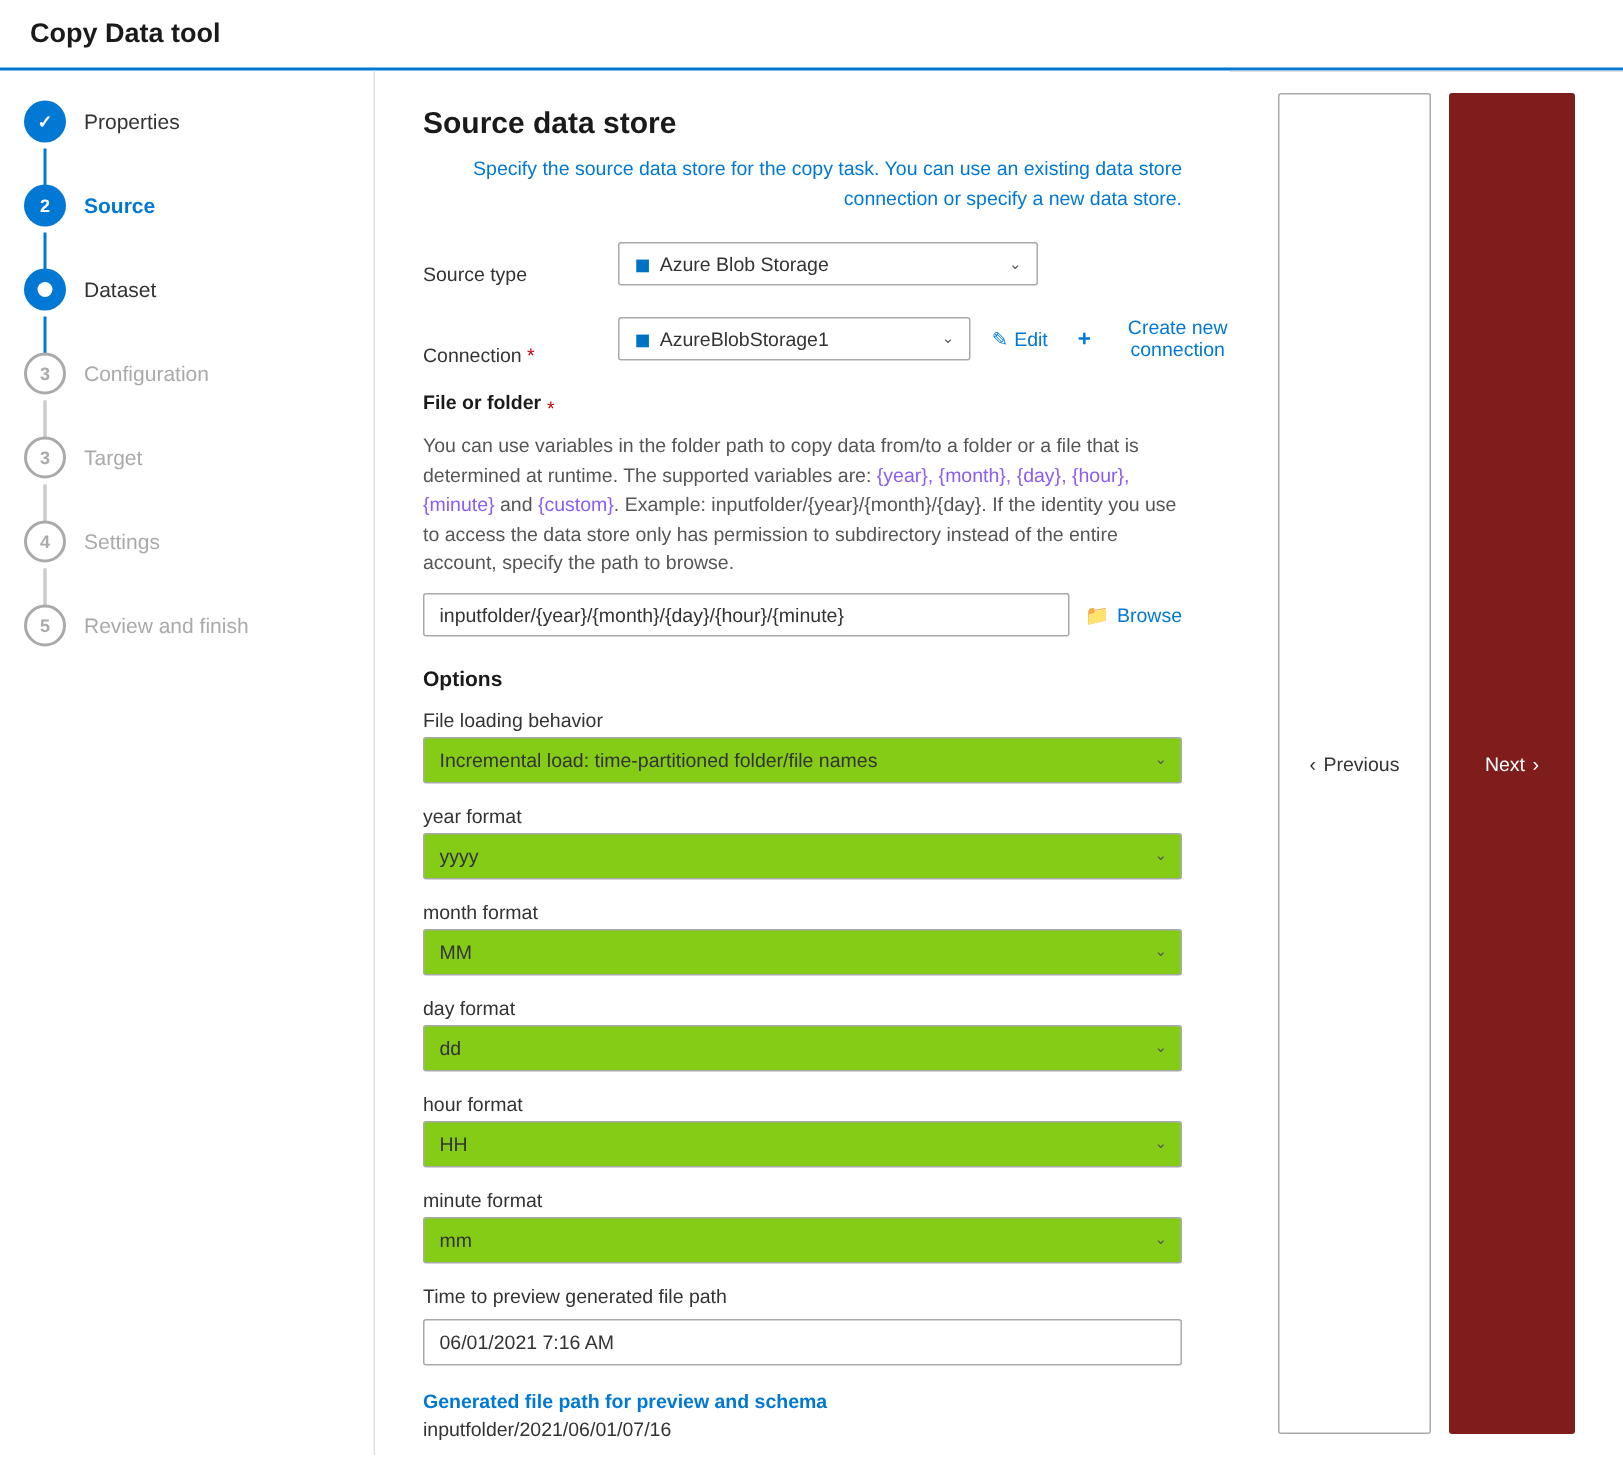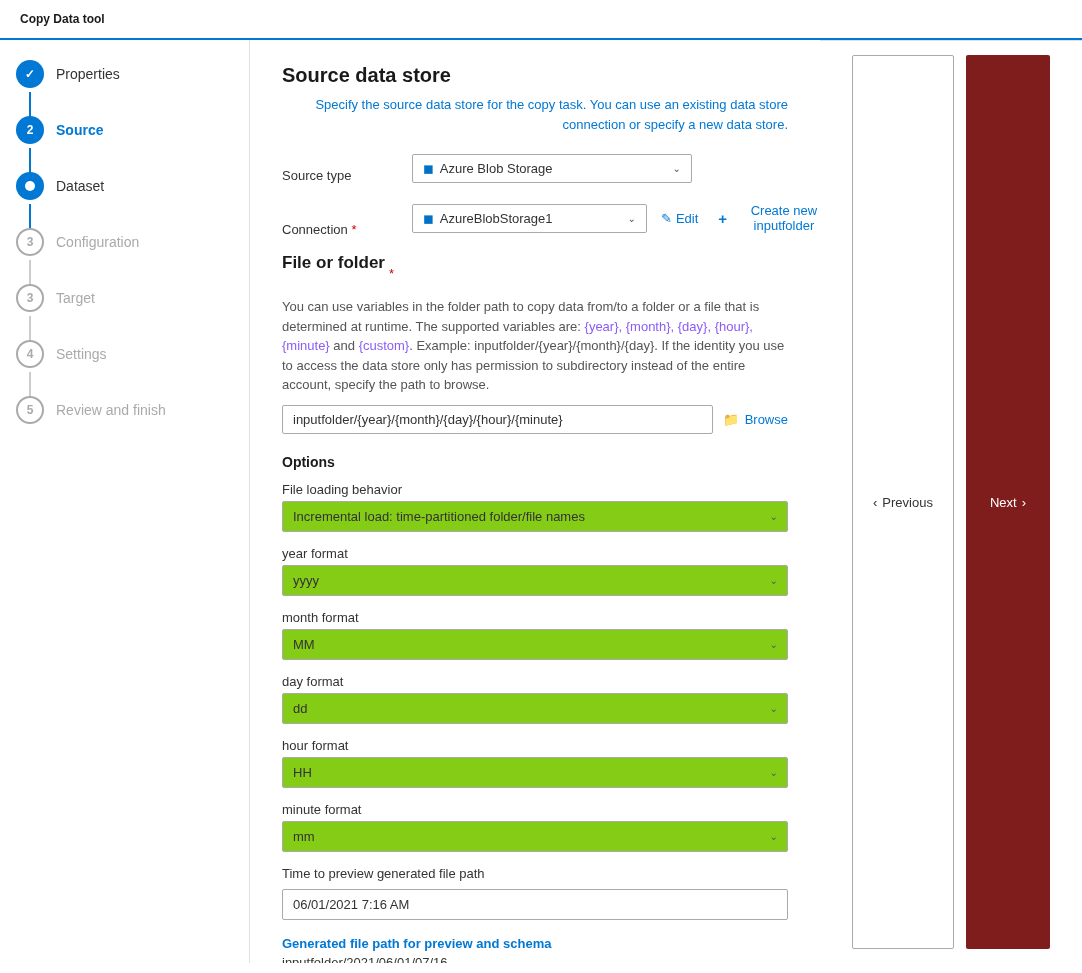--- a/index.html
+++ b/index.html
@@ -139,24 +139,24 @@
       gap: 4px;
       color: #0078d4;
       background: none;
       border: none;
       cursor: pointer;
       font-size: 13px;
       padding: 4px 6px;
     }
 
     .section-title {
-      font-size: 17px;
+      font-size: 13px;
       font-weight: 600;
       color: #1a1a1a;
-      margin-bottom: 20px;
+      margin-bottom: 8px;
     }
     .section-description {
       font-size: 13px;
       color: #555;
       margin-bottom: 10px;
       line-height: 1.5;
     }
     .section-description a, .section-description span.blue {
       color: #8b5cf6;
     }
@@ -292,21 +292,21 @@
     .custom-select-display .caret {
       margin-left: auto;
       font-size: 10px;
       color: #555;
     }
   </style>
 </head>
 <body>
 
 <div style="padding: 12px 20px; border-bottom: 2px solid #0078d4; background: #fff; display:flex; align-items:center;">
-  <h1 style="font-size:12px; font-weight:600; color:#1a1a1a;">Copy Data tool</h1>
+  <h1 style="font-size:18px; font-weight:600; color:#1a1a1a;">Copy Data tool</h1>
 </div>
 
 <div class="main-layout">
 
   <div class="sidebar">
 
     <div class="step-item">
       <div class="step-circle check" style="margin-bottom:28px;">✓</div>
       <div class="step-label">Properties</div>
     </div>
@@ -372,21 +372,21 @@
             <span style="color:#0072c6;margin-right:6px;">◼</span>
             <span>AzureBlobStorage1</span>
             <span class="caret">⌄</span>
           </div>
           <button class="edit-btn">
             <span style="font-size:13px;">✎</span>
             <span>Edit</span>
           </button>
           <button class="create-btn">
             <span style="font-size:15px; font-weight:600;">+</span>
-            <span>Create new inputfolder</span>
+            <span>Create new connection</span>
           </button>
         </div>
       </div>
 
       <div style="margin-bottom:14px;">
         <div style="display:flex; align-items:center; gap:4px; margin-bottom:4px;">
           <span class="section-title">File or folder</span>
           <span style="color:#c00;"> *</span>
         </div>
         <p class="section-description">

